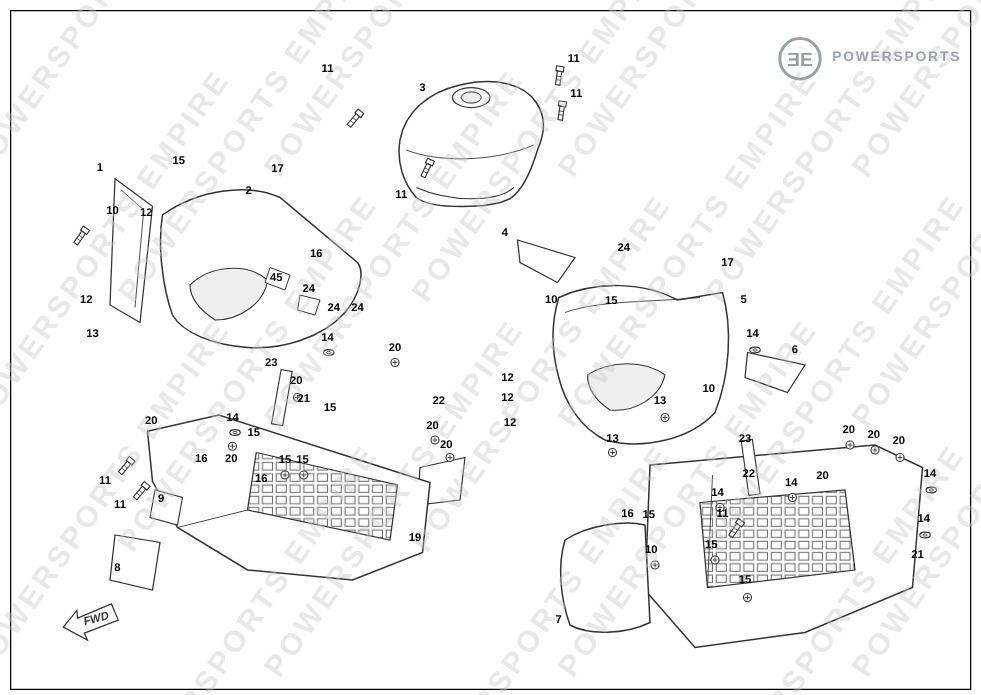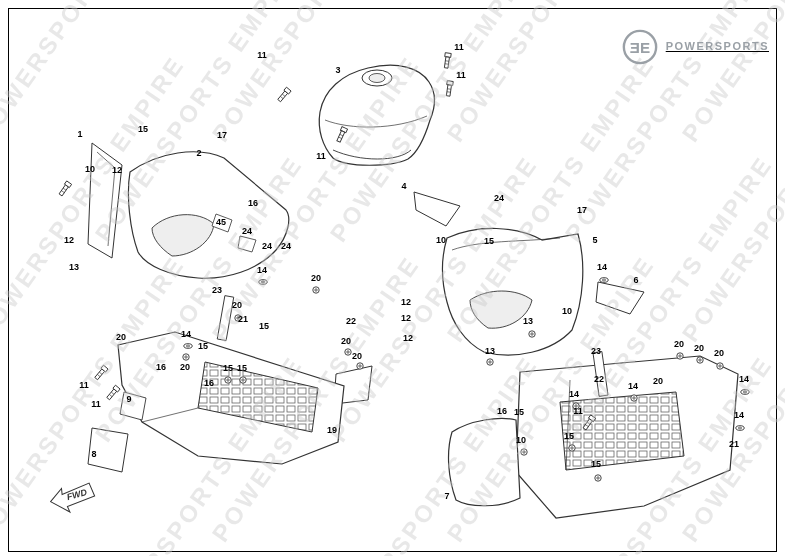--- a/index.html
+++ b/index.html
@@ -6,21 +6,21 @@
   .sheet {
     position:relative; width:785px; height:556px; background:#fff;
     overflow:hidden; font-family:"Liberation Sans", sans-serif;
   }
   .frame { position:absolute; left:8px; top:8px; right:8px; bottom:4px; border:1px solid #000; z-index:1; }
   .title-box {
     position:absolute; left:20px; top:11px; z-index:6;
     background:#fff; border:2px solid #000; padding:2px 9px 3px 9px;
     font-weight:bold; font-size:14px; color:#000; white-space:nowrap;
   }
-  .logo { position:absolute; right:16px; top:28px; z-index:6; display:flex; align-items:center; gap:7px;text-decoration:underline; }
+  .logo { position:absolute; right:16px; top:28px; z-index:6; display:flex; align-items:center; gap:7px; }
   .logo-emblem { width:38px; height:38px; }
   .logo-text { line-height:1.05; }
   .logo-top { color:#9aa0a6; font-size:11px; font-weight:bold; letter-spacing:1.5px; }
   .logo-bottom { color:#3b4149; font-size:21px; font-weight:bold; letter-spacing:2px; }
   .wm-layer { position:absolute; inset:0; z-index:3; pointer-events:none; }
   .wm {
     position:absolute; transform:rotate(-55deg); transform-origin:center;
     font-size:24px; font-weight:bold; color:#c9c9c9; opacity:0.42;
     letter-spacing:3px; white-space:nowrap;
   }

